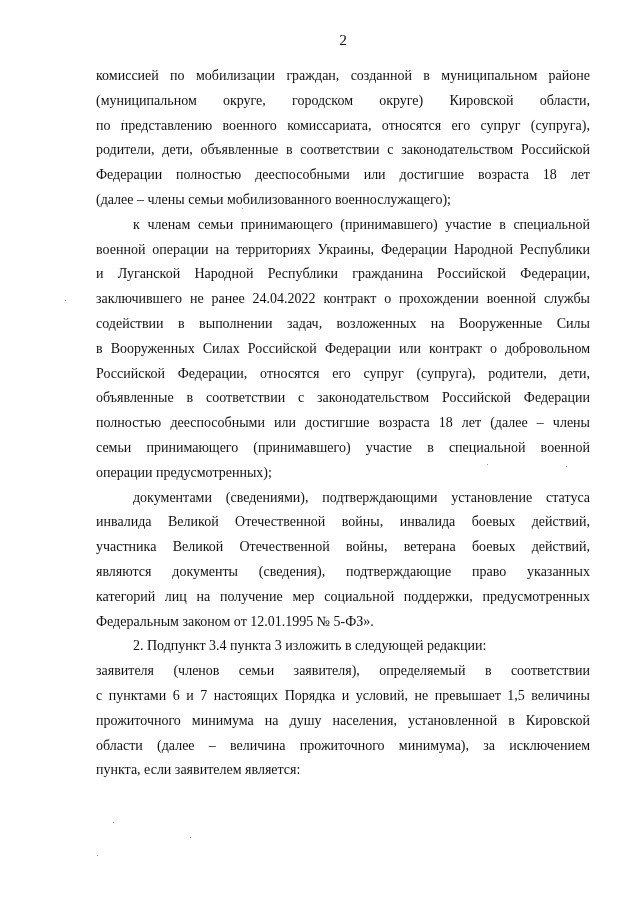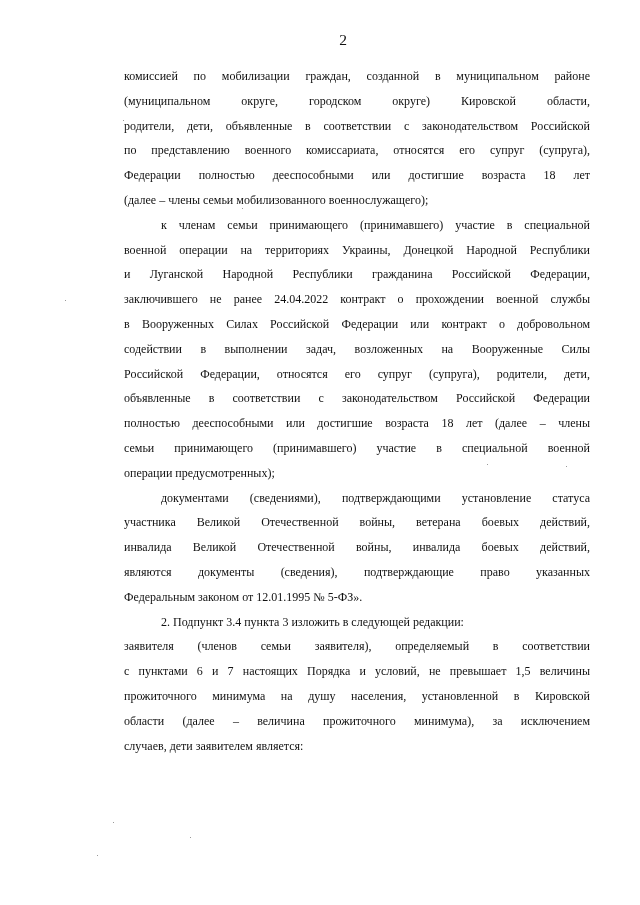--- a/index.html
+++ b/index.html
@@ -9,61 +9,62 @@
     font-family: "Liberation Serif", "DejaVu Serif", serif; color: #111;
   }
   .page-number {
     position: absolute; top: 31px; left: 0; width: 686px; text-align: center;
     font-size: 15.5px; line-height: 18px;
   }
   .body-text {
     position: absolute; left: 96px; top: 64px; width: 494px;
   }
   .line {
-    display: block; height: 24.8px; line-height: 24.8px; font-size: 12px;
-    white-space: nowrap; text-align: justify; text-align-last: justify; margin-left: 28px;
+    display: block; height: 24.8px; line-height: 24.8px; font-size: 14px;
+    white-space: nowrap; text-align: justify; text-align-last: justify;
   }
   .line.last { text-align-last: left; }
   .line.indent { padding-left: 37px; }
   .speck { position: absolute; width: 1px; height: 1px; background: #999; }
 </style>
 </head>
 <body>
 
 <div class="page">
   <div class="page-number">2</div>
   <div class="body-text" id="body-text">
       <span class="line">комиссией по мобилизации граждан, созданной в муниципальном районе</span>
       <span class="line">(муниципальном округе, городском округе) Кировской области,</span>
+      <span class="line">по представлению военного комиссариата, относятся его супруг (супруга),</span>
       <span class="line">родители, дети, объявленные в соответствии с законодательством Российской</span>
-      <span class="line">по представлению военного комиссариата, относятся его супруг (супруга),</span>
       <span class="line">Федерации полностью дееспособными или достигшие возраста 18 лет</span>
       <span class="line last">(далее – члены семьи мобилизованного военнослужащего);</span>
       <span class="line indent">к членам семьи принимающего (принимавшего) участие в специальной</span>
-      <span class="line">военной операции на территориях Украины, Донецкой Народной Республики</span>
+      <span class="line">военной операции на территориях Украины, Федерации Народной Республики</span>
       <span class="line">и Луганской Народной Республики гражданина Российской Федерации,</span>
       <span class="line">заключившего не ранее 24.04.2022 контракт о прохождении военной службы</span>
+      <span class="line">содействии в выполнении задач, возложенных на Вооруженные Силы</span>
       <span class="line">в Вооруженных Силах Российской Федерации или контракт о добровольном</span>
-      <span class="line">содействии в выполнении задач, возложенных на Вооруженные Силы</span>
       <span class="line">Российской Федерации, относятся его супруг (супруга), родители, дети,</span>
       <span class="line">объявленные в соответствии с законодательством Российской Федерации</span>
       <span class="line">полностью дееспособными или достигшие возраста 18 лет (далее – члены</span>
       <span class="line">семьи принимающего (принимавшего) участие в специальной военной</span>
       <span class="line last">операции предусмотренных);</span>
       <span class="line indent">документами (сведениями), подтверждающими установление статуса</span>
+      <span class="line">инвалида Великой Отечественной войны, инвалида боевых действий,</span>
       <span class="line">участника Великой Отечественной войны, ветерана боевых действий,</span>
-      <span class="line">инвалида Великой Отечественной войны, инвалида боевых действий,</span>
       <span class="line">являются документы (сведения), подтверждающие право указанных</span>
+      <span class="line">категорий лиц на получение мер социальной поддержки, предусмотренных</span>
       <span class="line last">Федеральным законом от 12.01.1995 № 5-ФЗ».</span>
       <span class="line indent last">2. Подпункт 3.4 пункта 3 изложить в следующей редакции:</span>
       <span class="line">заявителя (членов семьи заявителя), определяемый в соответствии</span>
       <span class="line">с пунктами 6 и 7 настоящих Порядка и условий, не превышает 1,5 величины</span>
       <span class="line">прожиточного минимума на душу населения, установленной в Кировской</span>
       <span class="line">области (далее – величина прожиточного минимума), за исключением</span>
-      <span class="line last">случаев, дети заявителем является:</span>
+      <span class="line last">пункта, если заявителем является:</span>
     </div>
 
   <span class="speck" style="left:123px;top:120px"></span>
   <span class="speck" style="left:242px;top:208px"></span>
   <span class="speck" style="left:65px;top:300px"></span>
   <span class="speck" style="left:487px;top:464px"></span>
   <span class="speck" style="left:566px;top:466px"></span>
   <span class="speck" style="left:113px;top:822px"></span>
   <span class="speck" style="left:190px;top:837px"></span>
   <span class="speck" style="left:97px;top:855px"></span>

